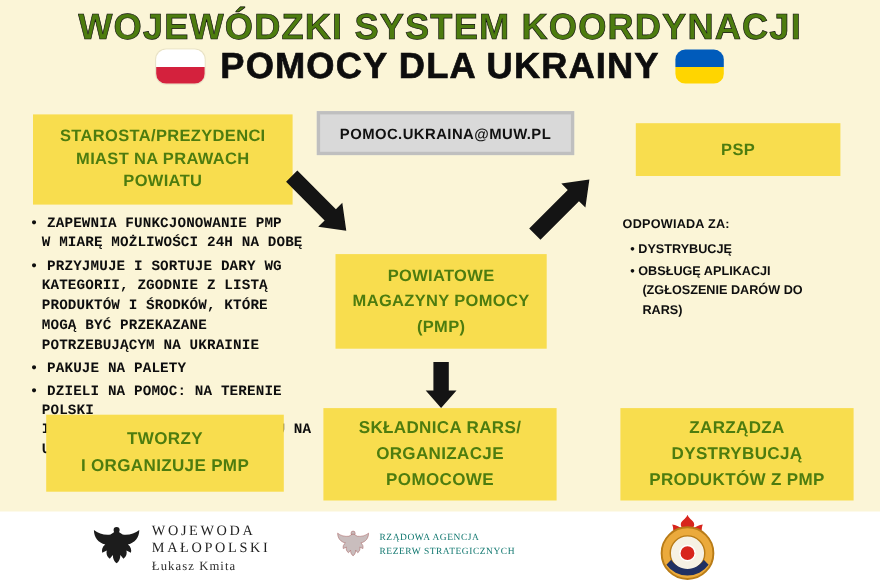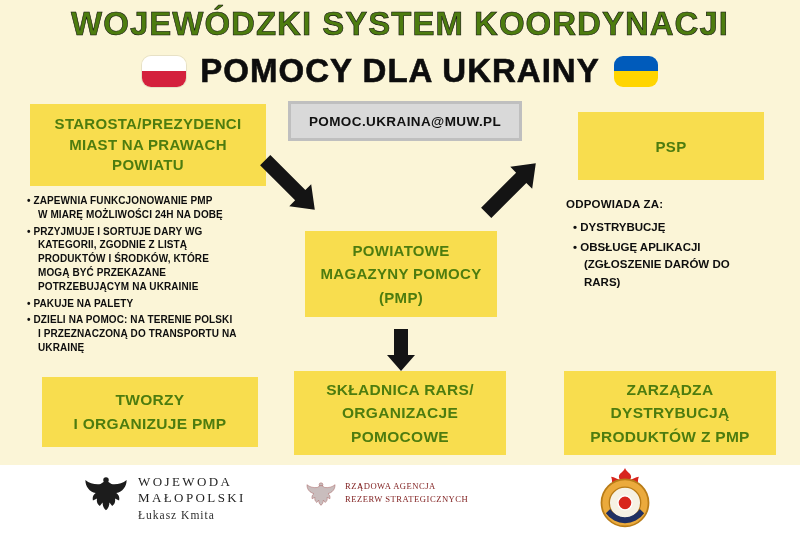--- a/index.html
+++ b/index.html
@@ -11,59 +11,59 @@
     background:#FBF5D7; overflow:hidden; color:#111;
   }
 
   
   .title1 {
     position:absolute; top:5px; left:0; width:100%;
     text-align:center; font-size:33px; font-weight:700;
     letter-spacing:1px; color:#4d7c0f; -webkit-text-stroke:0.6px #0d0d0d;
   }
   .title2-row {
-    position:absolute; top:52px; left:0; width:100%;
+    position:absolute; top:41px; left:0; width:100%;
     display:flex; justify-content:center; align-items:center; gap:14px;
   }
   .title2 {
     font-size:33px; font-weight:700; letter-spacing:1px;
     color:#0d0d0d; -webkit-text-stroke:0.6px #0d0d0d;
   }
   .flag { width:44px; height:31px; border-radius:9px; }
   .flag-pl { background:linear-gradient(#ffffff 0 50%, #D4213D 50% 100%); box-shadow:0 0 0 1px rgba(0,0,0,.08); }
   .flag-ua { background:linear-gradient(#005BBB 0 50%, #FFD500 50% 100%); }
 
   
   .ybox {
     position:absolute; background:#F8DD4E;
     display:flex; flex-direction:column; justify-content:center; align-items:center;
     text-align:center; font-weight:700; color:#4d7c0f; letter-spacing:.3px;
   }
   .ybox span { display:block; }
 
   .box-starosta { left:30px;  top:104px; width:236px; height:82px; font-size:15px; line-height:1.38; }
-  .box-psp      { left:578px; top:112px; width:186px; height:68px; font-size:15px; }
+  .box-psp      { left:578px; top:112px; width:186px; height:48px; font-size:15px; }
   .box-pmp      { left:305px; top:231px; width:192px; height:86px; font-size:15px; line-height:1.55; }
   .box-tworzy   { left:42px;  top:377px; width:216px; height:70px; font-size:15.5px; line-height:1.55; }
   .box-skladnica{ left:294px; top:371px; width:212px; height:84px; font-size:15.5px; line-height:1.5; }
   .box-zarzadza { left:564px; top:371px; width:212px; height:84px; font-size:15.5px; line-height:1.5; }
 
   
   .email-box {
     position:absolute; left:288px; top:101px; width:234px; height:40px;
     background:#D9D9D9; border:3px solid #BFBFBF;
     display:flex; justify-content:center; align-items:center;
     font-weight:700; font-size:13.5px; letter-spacing:.4px; color:#111;
   }
 
   
   .duties {
     position:absolute; left:27px; top:194px; width:268px;
-    list-style:none; font-size:10px; font-weight:700; line-height:1.38;
-    letter-spacing:.1px; color:#0e0e0e;
+    list-style:none; font-size:13px; font-weight:700; line-height:1.38;
+    letter-spacing:.1px; color:#0e0e0e;font-family:Liberation Mono, monospace;
   }
   .duties li { padding-left:11px; text-indent:-11px; margin-bottom:3px; white-space:pre-line; }
   .duties li::before { content:"• "; }
 
   
   .psp-duties {
     position:absolute; left:566px; top:196px; width:212px;
     font-size:11.5px; font-weight:700; color:#0e0e0e; line-height:1.55;
   }
   .psp-duties .pd-head { margin-bottom:5px; letter-spacing:.2px; }
@@ -74,30 +74,30 @@
   
   .arrow { position:absolute; }
   .arr-1 { left:259px; top:154px; }
   .arr-2 { left:480px; top:157px; }
   .arr-3 { left:381px; top:326px; }
 
   
   .footer {
     position:absolute; left:0; top:465px; width:800px; height:68px; background:#FFFFFF;
   }
-  .logo-group { position:absolute; display:flex; }
+  .logo-group { position:absolute; display:flex; align-items:center; }
   .lg-wojewoda { left:84px; top:9px; }
   .lg-rars     { left:306px; top:15px; }
   .lg-psp      { left:597px; top:3px; }
 
   .woj-text { margin-left:10px; font-family:"Liberation Serif", serif; color:#1f1f1f; }
   .woj-line { font-size:13px; letter-spacing:2.4px; line-height:1.25; }
   .woj-name { font-size:11.5px; letter-spacing:1px; margin-top:2px; color:#2e2e2e; }
 
-  .rars-text { margin-left:9px; font-family:"Liberation Serif", serif; color:#7f1d1d; }
+  .rars-text { margin-left:9px; font-family:"Liberation Serif", serif; color:#0f766e; }
   .rars-line { font-size:8.6px; letter-spacing:.5px; line-height:1.55; }
 </style>
 </head>
 <body>
 
 <div class="stage">
 
   <div class="title1">WOJEWÓDZKI SYSTEM KOORDYNACJI</div>
   <div class="title2-row">
     <div class="flag flag-pl"></div>

